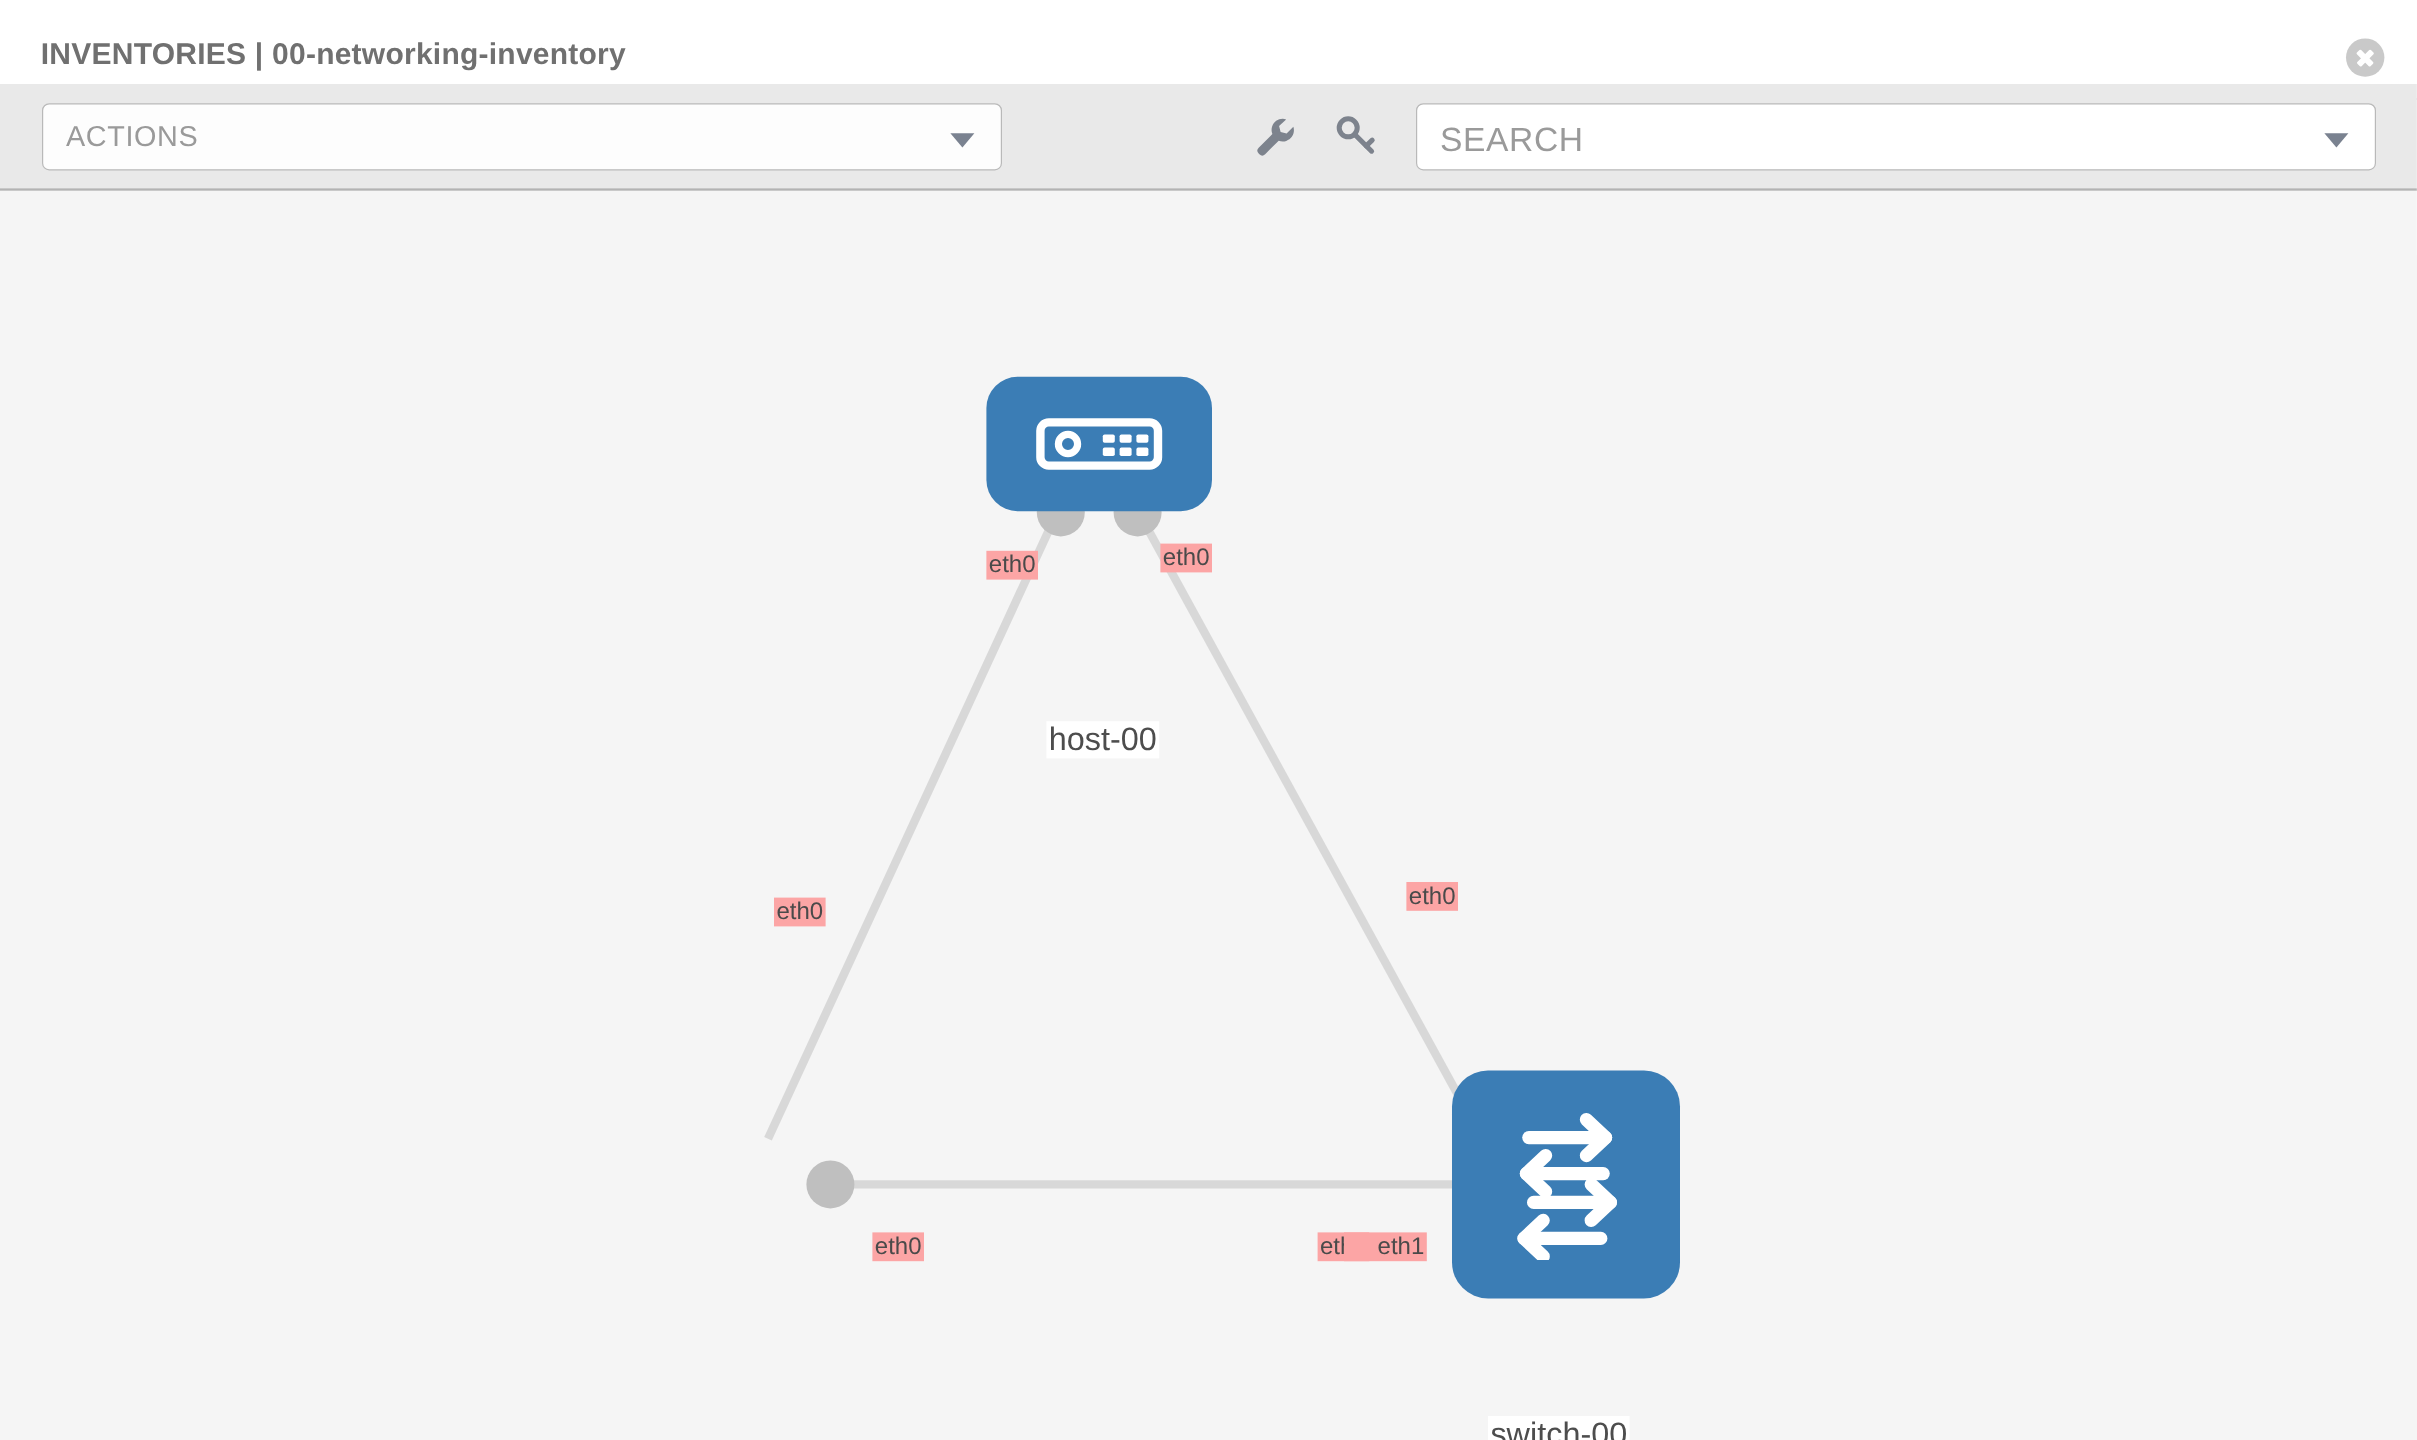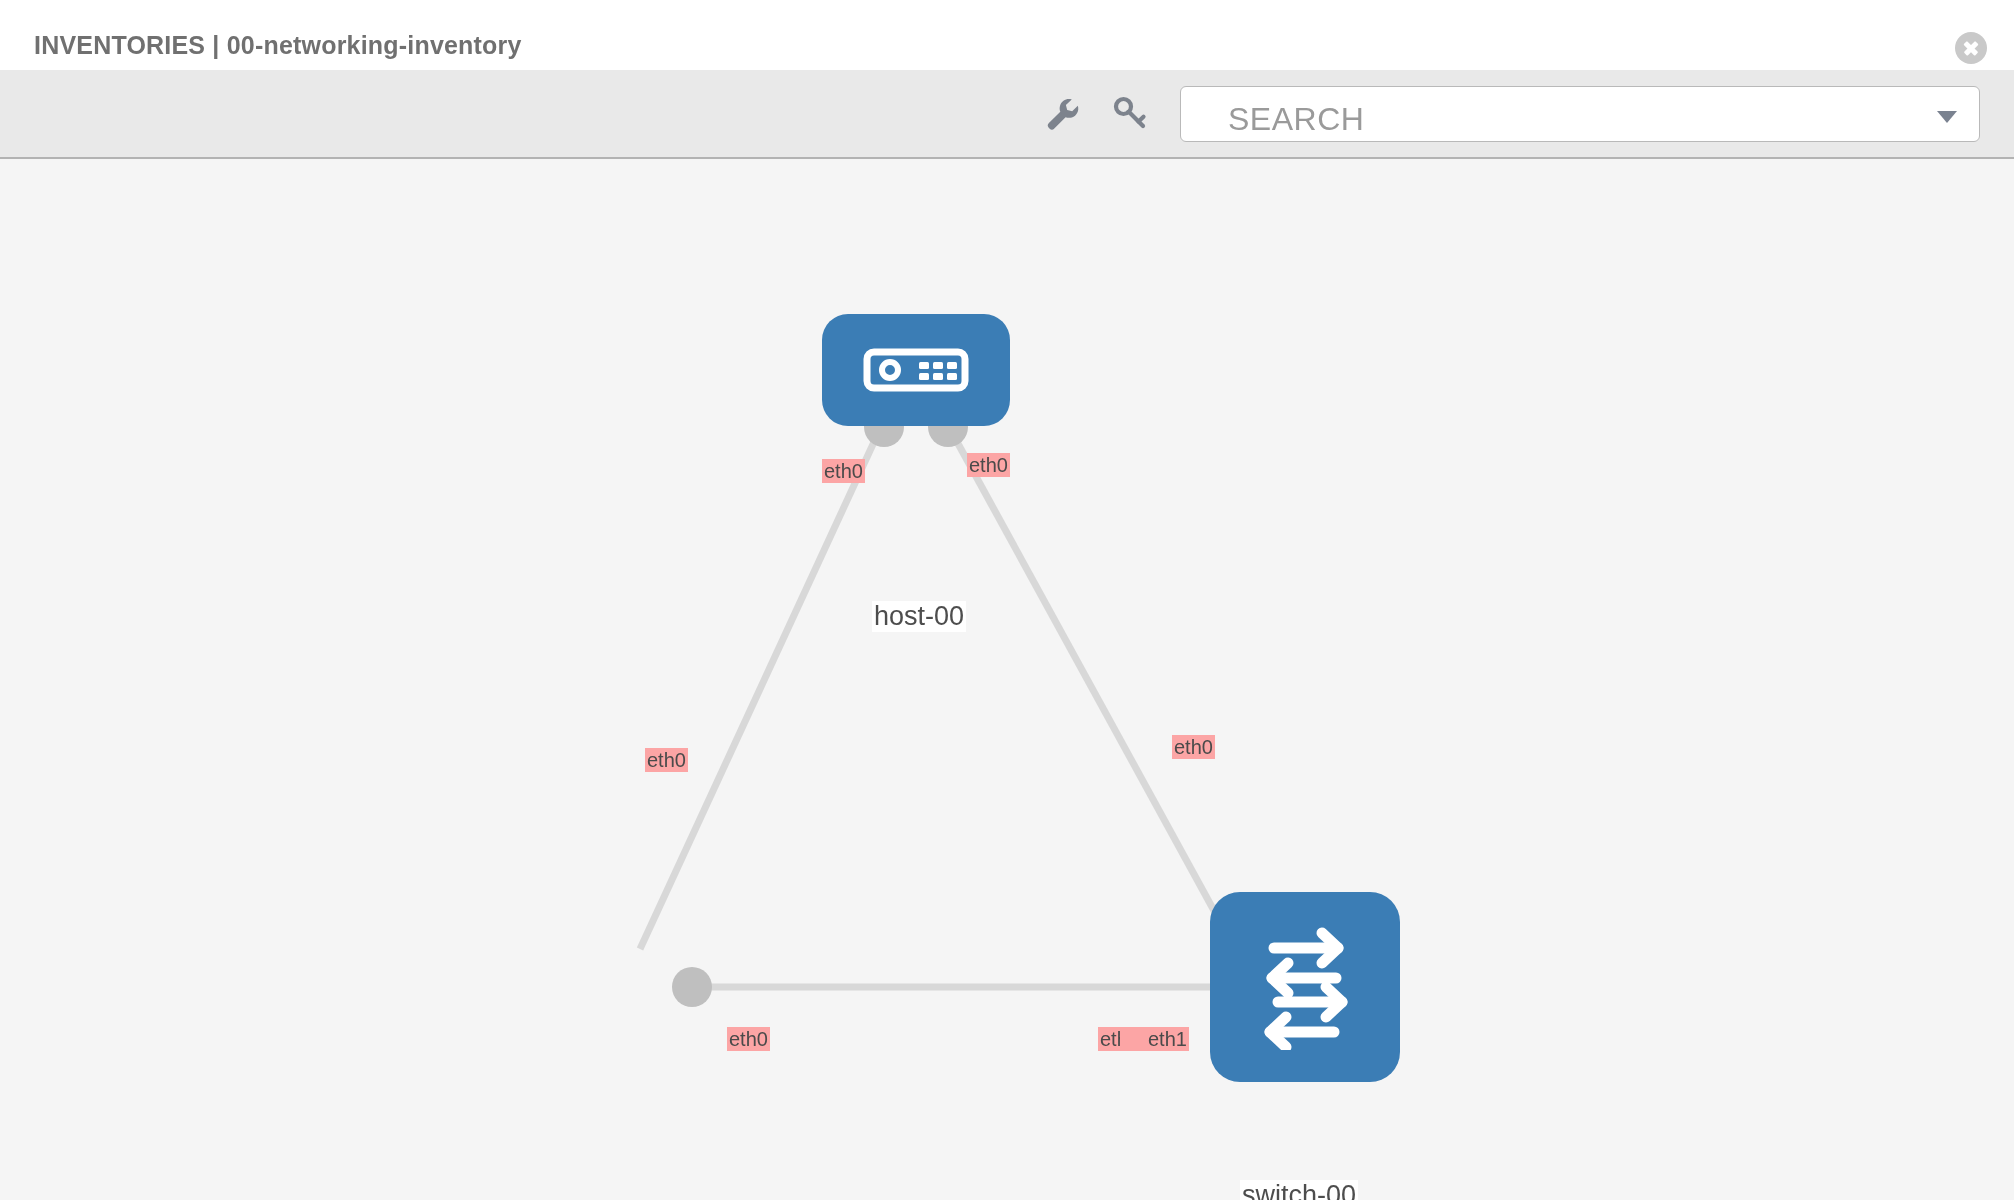--- a/index.html
+++ b/index.html
@@ -119,24 +119,23 @@
     background: #ffffff;
     border: 1px solid #b9b9b9;
     border-radius: 6px;
     box-sizing: border-box;
     cursor: text;
   }
   .search-box .sel-label {
     position: absolute;
     left: 19px;
     top: 14px;
-    font-size: 32px;
+    font-size: 28px;
     color: #9a9a9a;
     letter-spacing: 0.5px;
-    margin-left: 28px;
   }
 
   
   .canvas {
     position: absolute;
     left: 0; top: 159px;
     width: 2014px;
     height: 1041px;
     background: #f5f5f5;
     overflow: hidden;
@@ -195,20 +194,24 @@
 </head>
 <body>
 
 <div class="header">
   <div class="header-title">INVENTORIES | 00-networking-inventory</div>
   <div class="close-btn"></div>
 </div>
 
 <div class="toolbar">
 
+  <div class="actions-select">
+    <span class="sel-label">ACTIONS</span>
+    <span class="caret"></span>
+  </div>
 
   <div class="tool-icon" id="wrench-icon">
     <svg width="44" height="44" viewBox="0 0 44 44">
       <path d="M31.8 7.5c-4.9-1.6-10.1 1-11.7 5.9-.7 2.2-.6 4.4.2 6.3L8.9 31.1a3.4 3.4 0 0 0 0 4.8l.6.6a3.4 3.4 0 0 0 4.8 0l11.3-11.3c1.9.8 4.1.9 6.3.2 4.9-1.6 7.5-6.8 5.9-11.7l-5.6 5.6-5-1.3-1.3-5 5.9-5.5z" fill="#7d838d"></path>
     </svg>
   </div>
 
   <div class="tool-icon" id="key-icon">
     <svg width="44" height="44" viewBox="0 0 44 44">
       <g fill="none" stroke="#7d838d" stroke-width="4.2" stroke-linecap="round">

